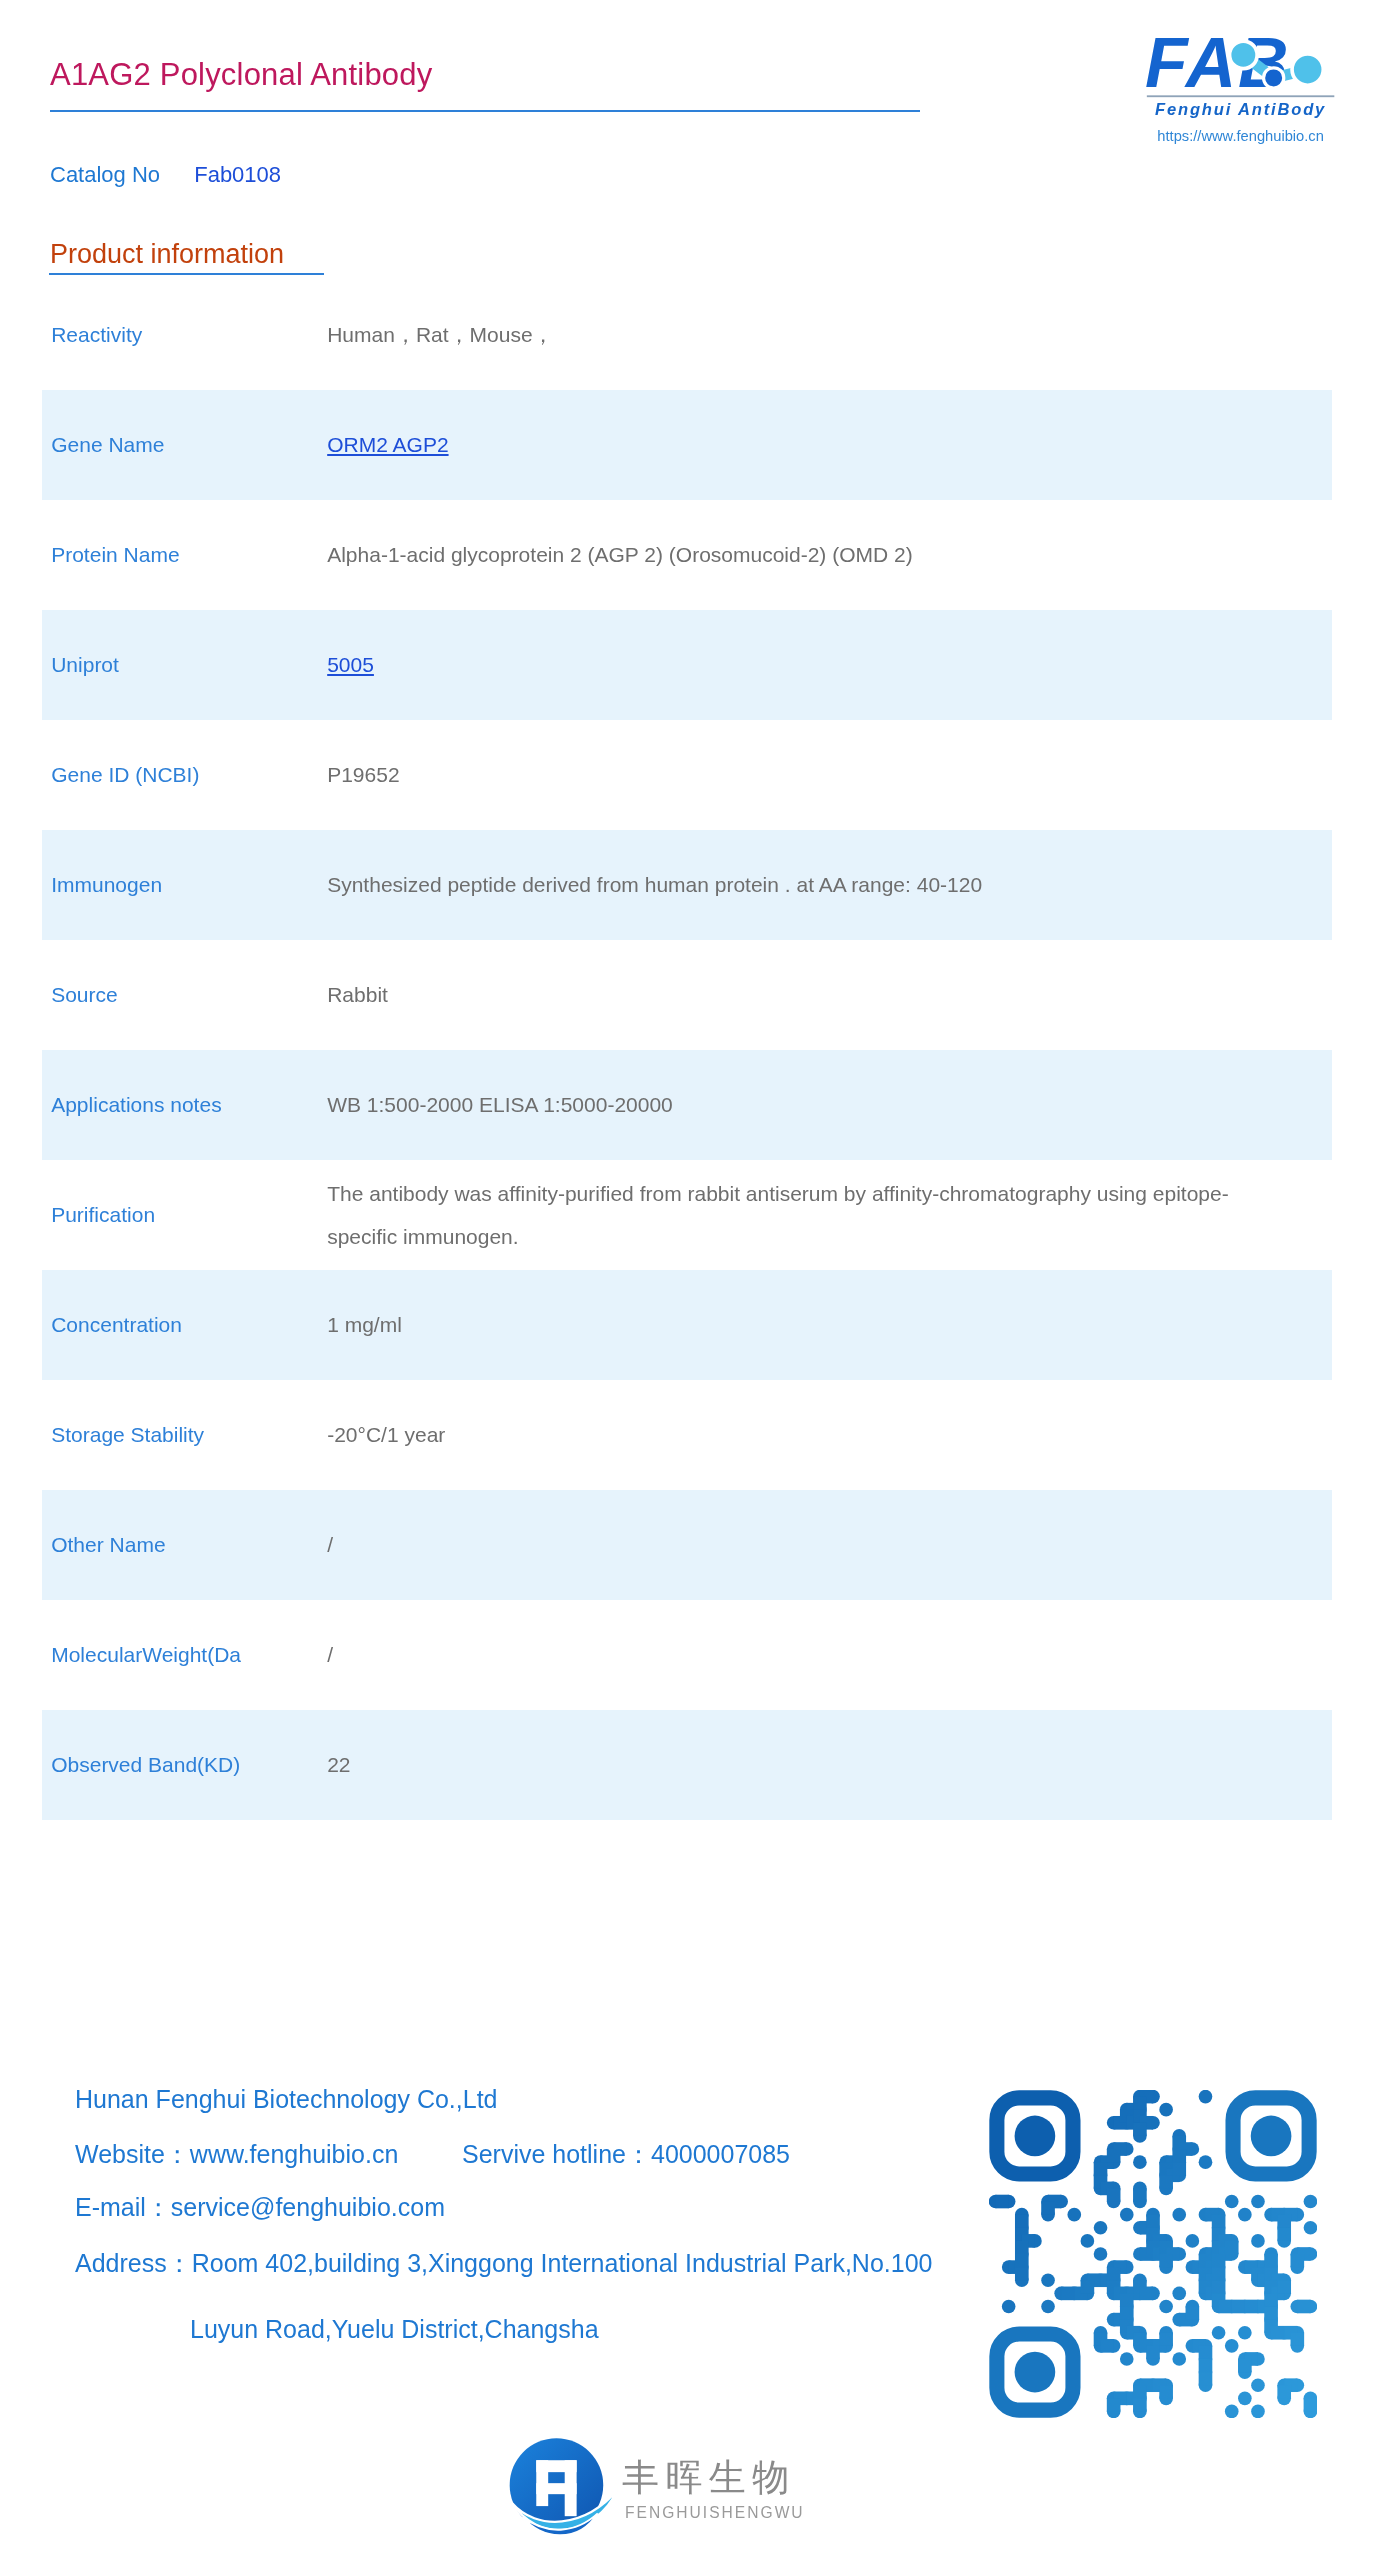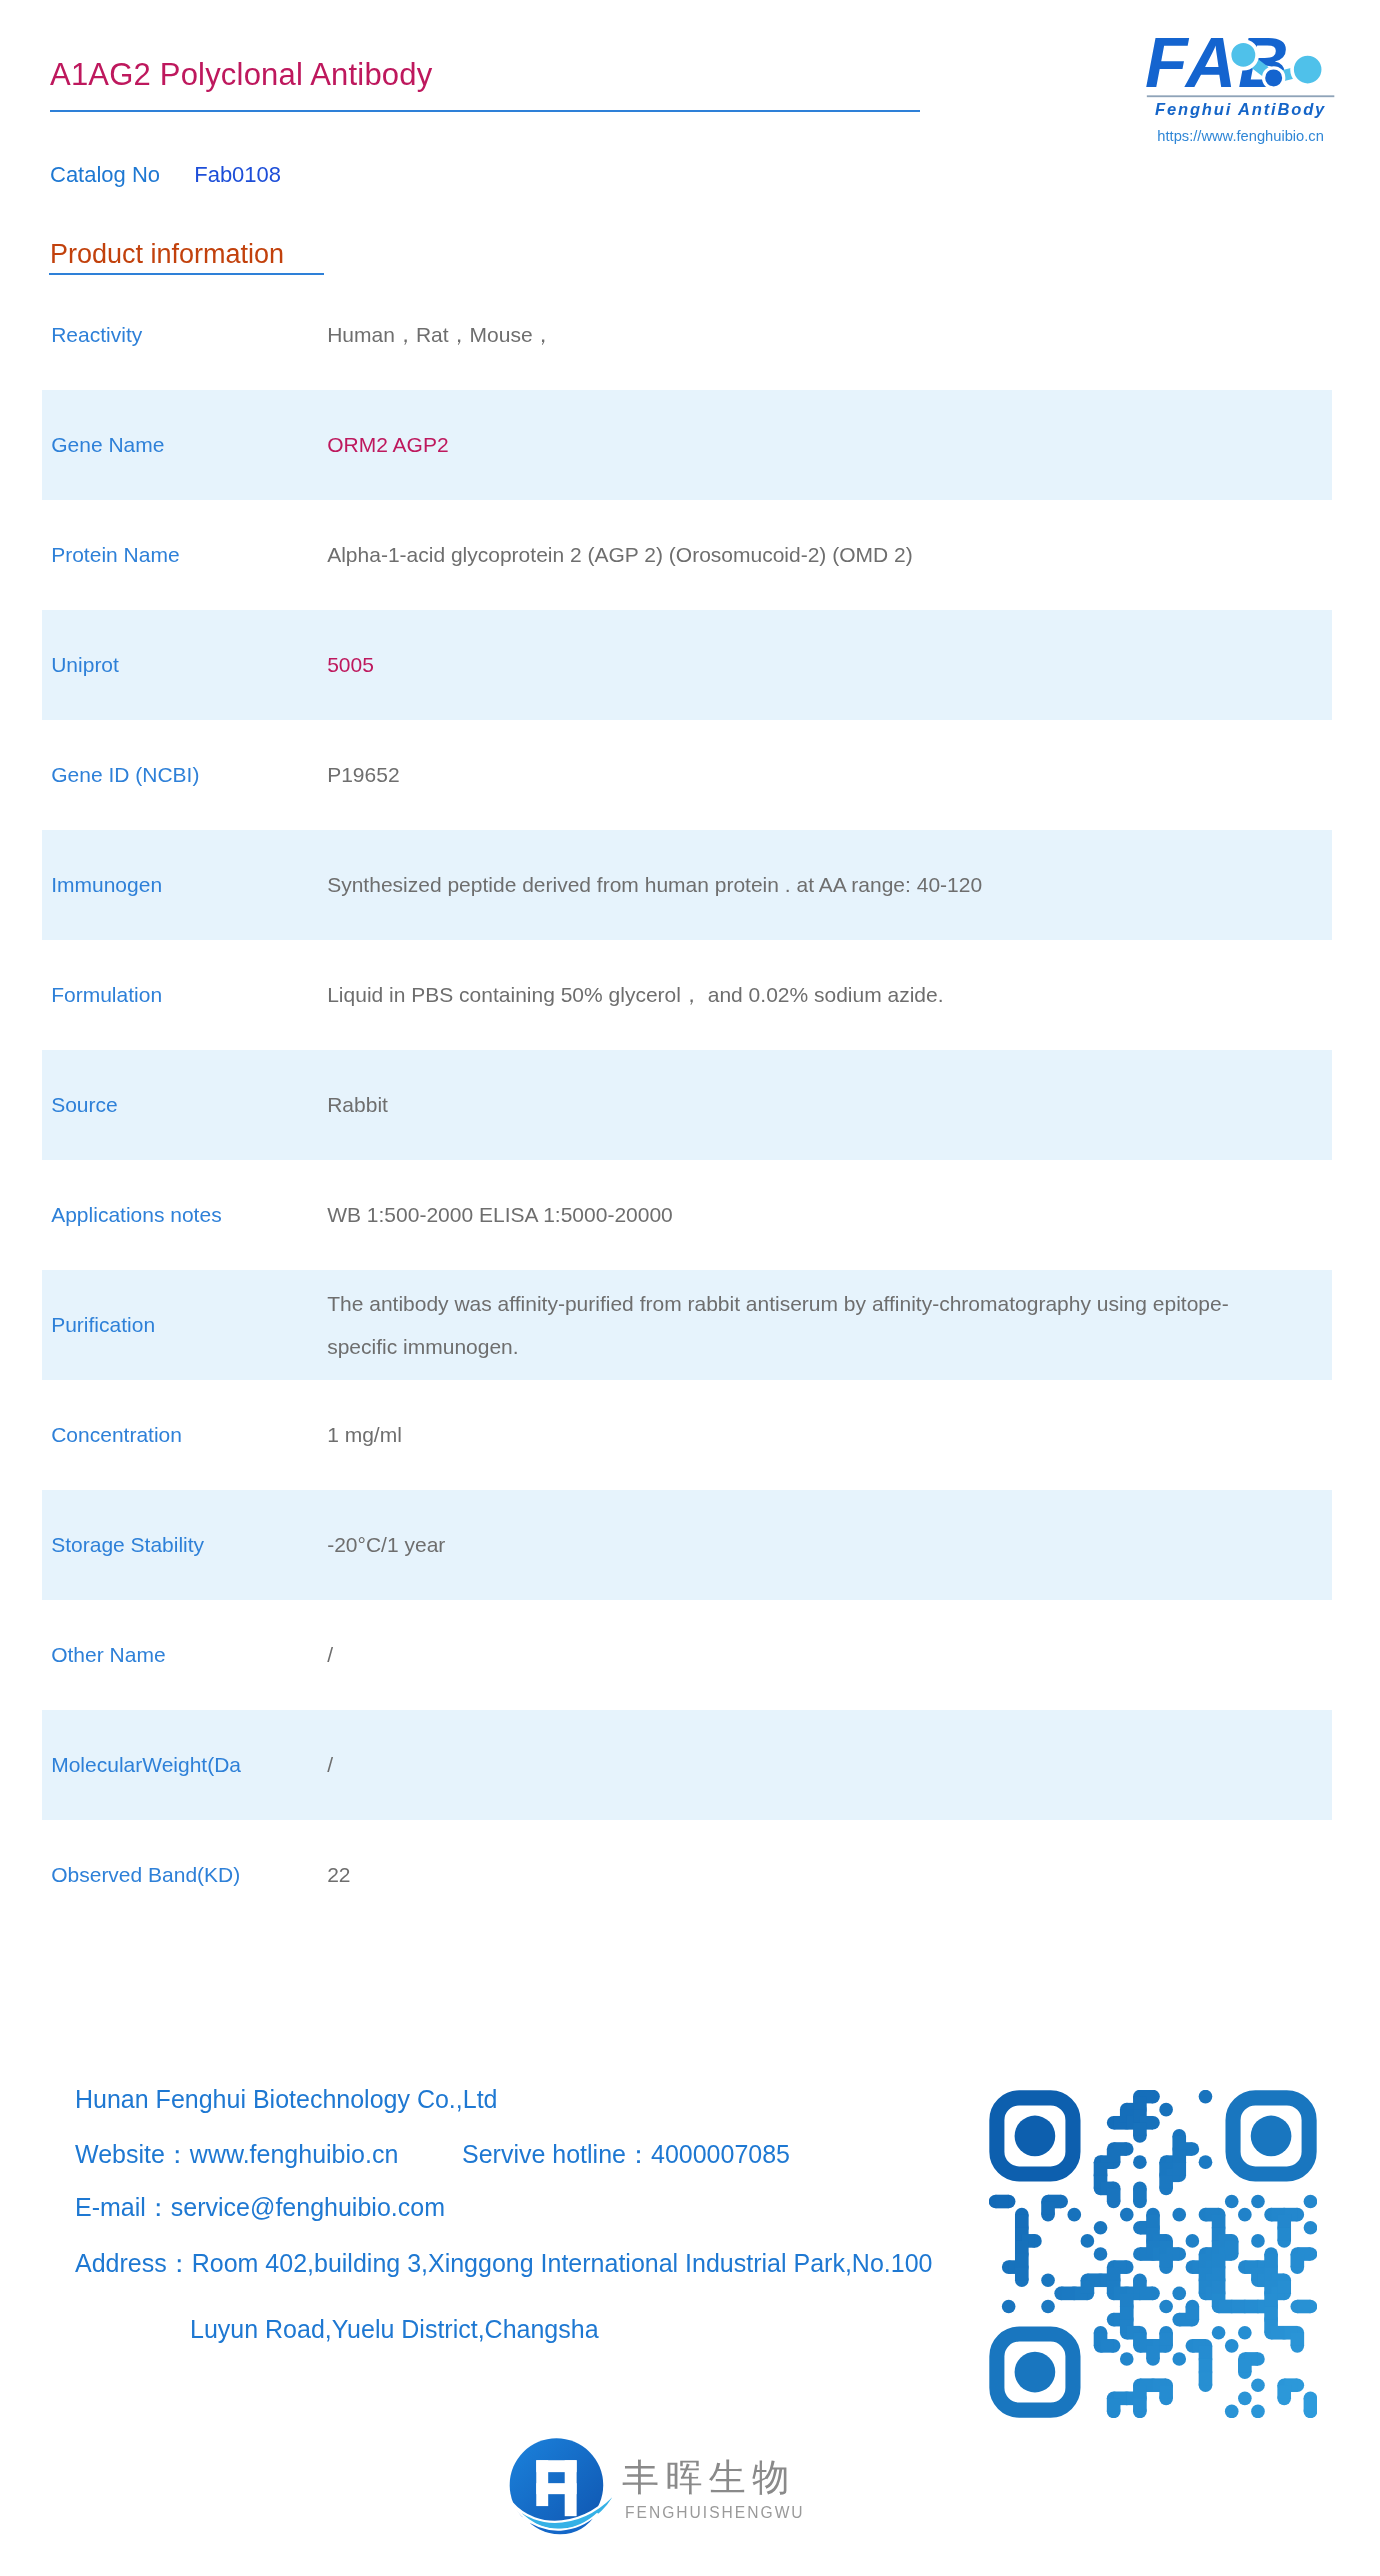--- a/index.html
+++ b/index.html
@@ -18,21 +18,21 @@
 
   .section-title{position:absolute;left:50px;top:239px;font-size:27px;color:#c2410c;}
   .section-rule{position:absolute;left:49px;top:273px;width:275px;height:1.8px;background:#2e80d8;}
 
   
   .info-table{position:absolute;left:42px;top:280px;width:1290px;}
   .row{height:110px;display:flex;align-items:center;}
   .row:nth-child(even){background:#e6f3fc;}
   .row .label{width:276px;flex-shrink:0;padding-left:9.2px;font-size:21px;color:#2e80d8;}
   .row .value{font-size:21px;color:#6e6e6e;line-height:2.05;padding-right:41px;max-width:966px;}
-  .row .value.link-val{color:#be185d;}
+  .row .value.link-val{color:#1d4ed8;text-decoration:underline;}
 
   
   .footer-line{position:absolute;font-size:25px;color:#1e78d2;white-space:nowrap;}
   .fl-company{left:75px;top:2085px;}
   .fl-web{left:75px;top:2138px;}
   .fl-hotline{left:462px;top:2138px;}
   .fl-email{left:75px;top:2191px;}
   .fl-addr1{left:75px;top:2247px;}
   .fl-addr2{left:190px;top:2315px;}
 
@@ -89,24 +89,20 @@
       <div class="label">Uniprot</div>
       <div class="value link-val">5005</div>
     </div>
     <div class="row">
       <div class="label">Gene ID (NCBI)</div>
       <div class="value">P19652</div>
     </div>
     <div class="row">
       <div class="label">Immunogen</div>
       <div class="value">Synthesized peptide derived from human protein . at AA range: 40-120</div>
-    </div>
-    <div class="row">
-      <div class="label">Formulation</div>
-      <div class="value">Liquid in PBS containing 50% glycerol， and 0.02% sodium azide.</div>
     </div>
     <div class="row">
       <div class="label">Source</div>
       <div class="value">Rabbit</div>
     </div>
     <div class="row">
       <div class="label">Applications notes</div>
       <div class="value">WB 1:500-2000 ELISA 1:5000-20000</div>
     </div>
     <div class="row">

